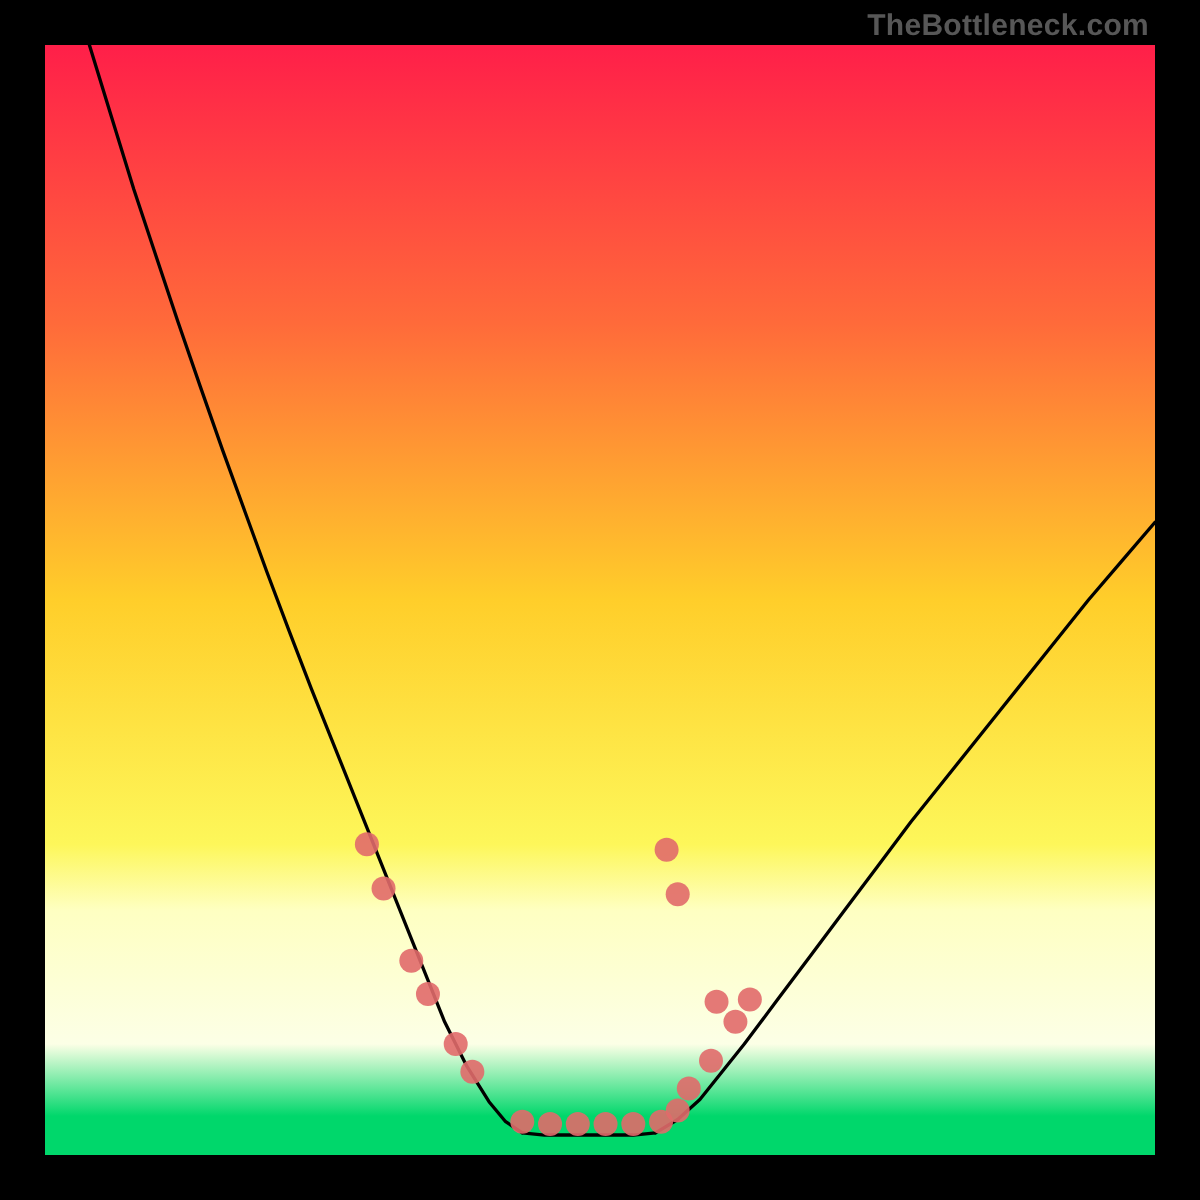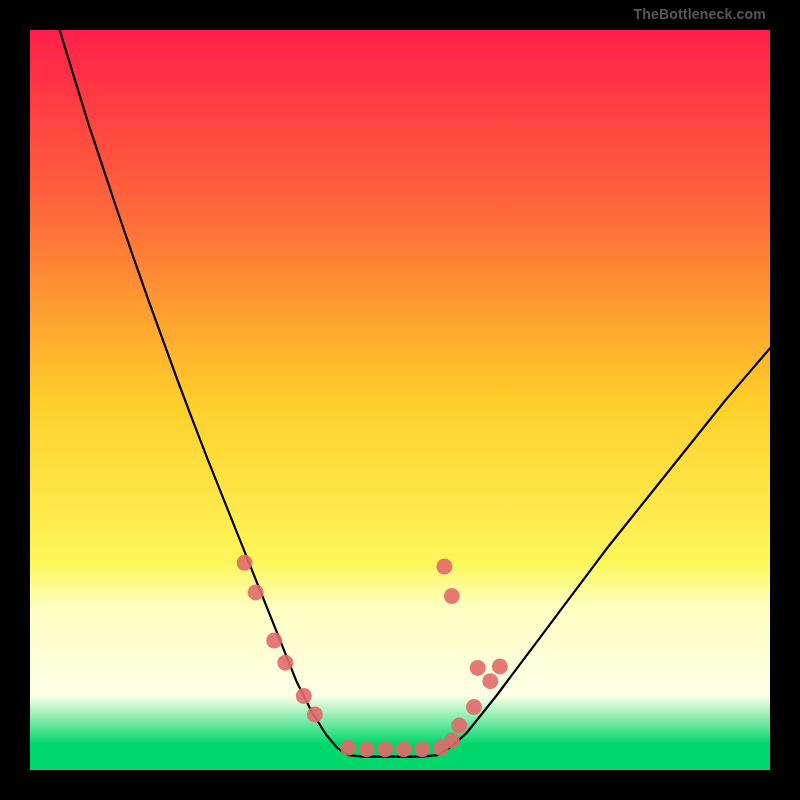--- a/index.html
+++ b/index.html
@@ -21,21 +21,21 @@
     position: absolute;
     left: 30px;
     top: 30px;
     width: 740px;
     height: 740px;
   }
   .watermark {
     position: absolute;
     top: 6px;
     right: 34px;
-    font-size: 14px;
+    font-size: 20px;
     font-weight: 600;
     color: #5c5c5c;
     letter-spacing: 0.2px;
     opacity: 0.95;
     font-family: Arial, Helvetica, sans-serif;
   }
   svg {
     display: block;
   }
 </style>

